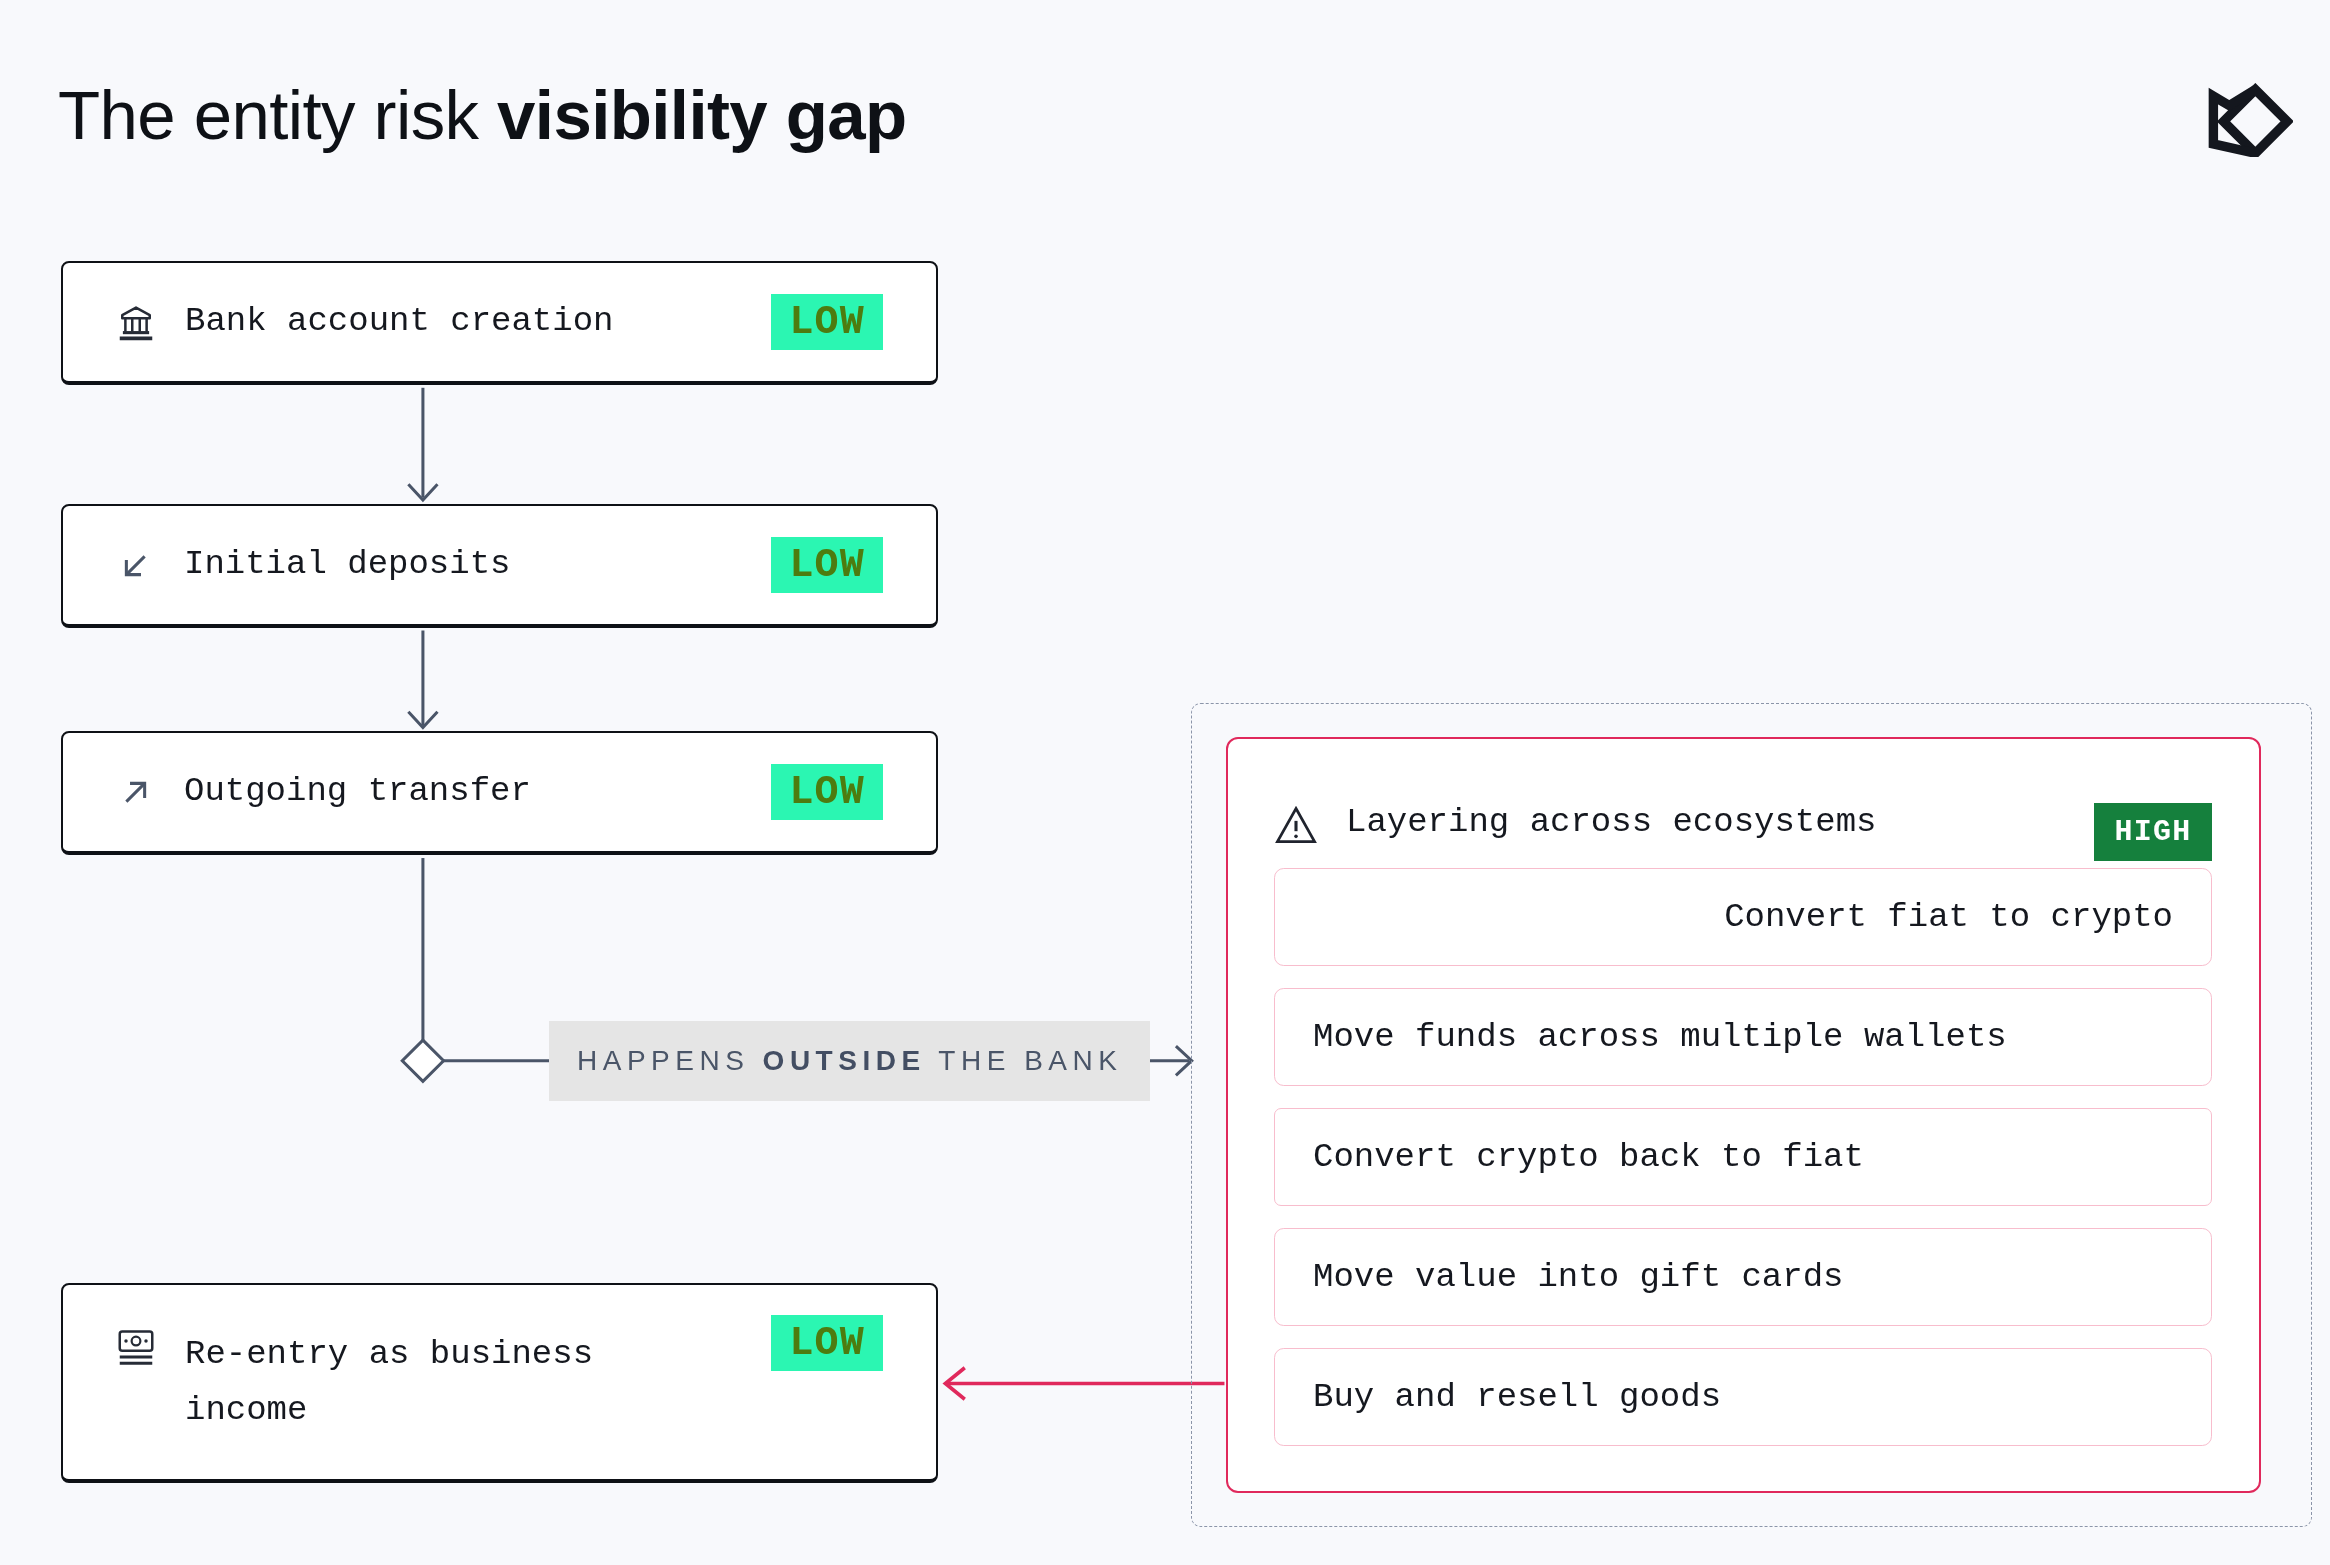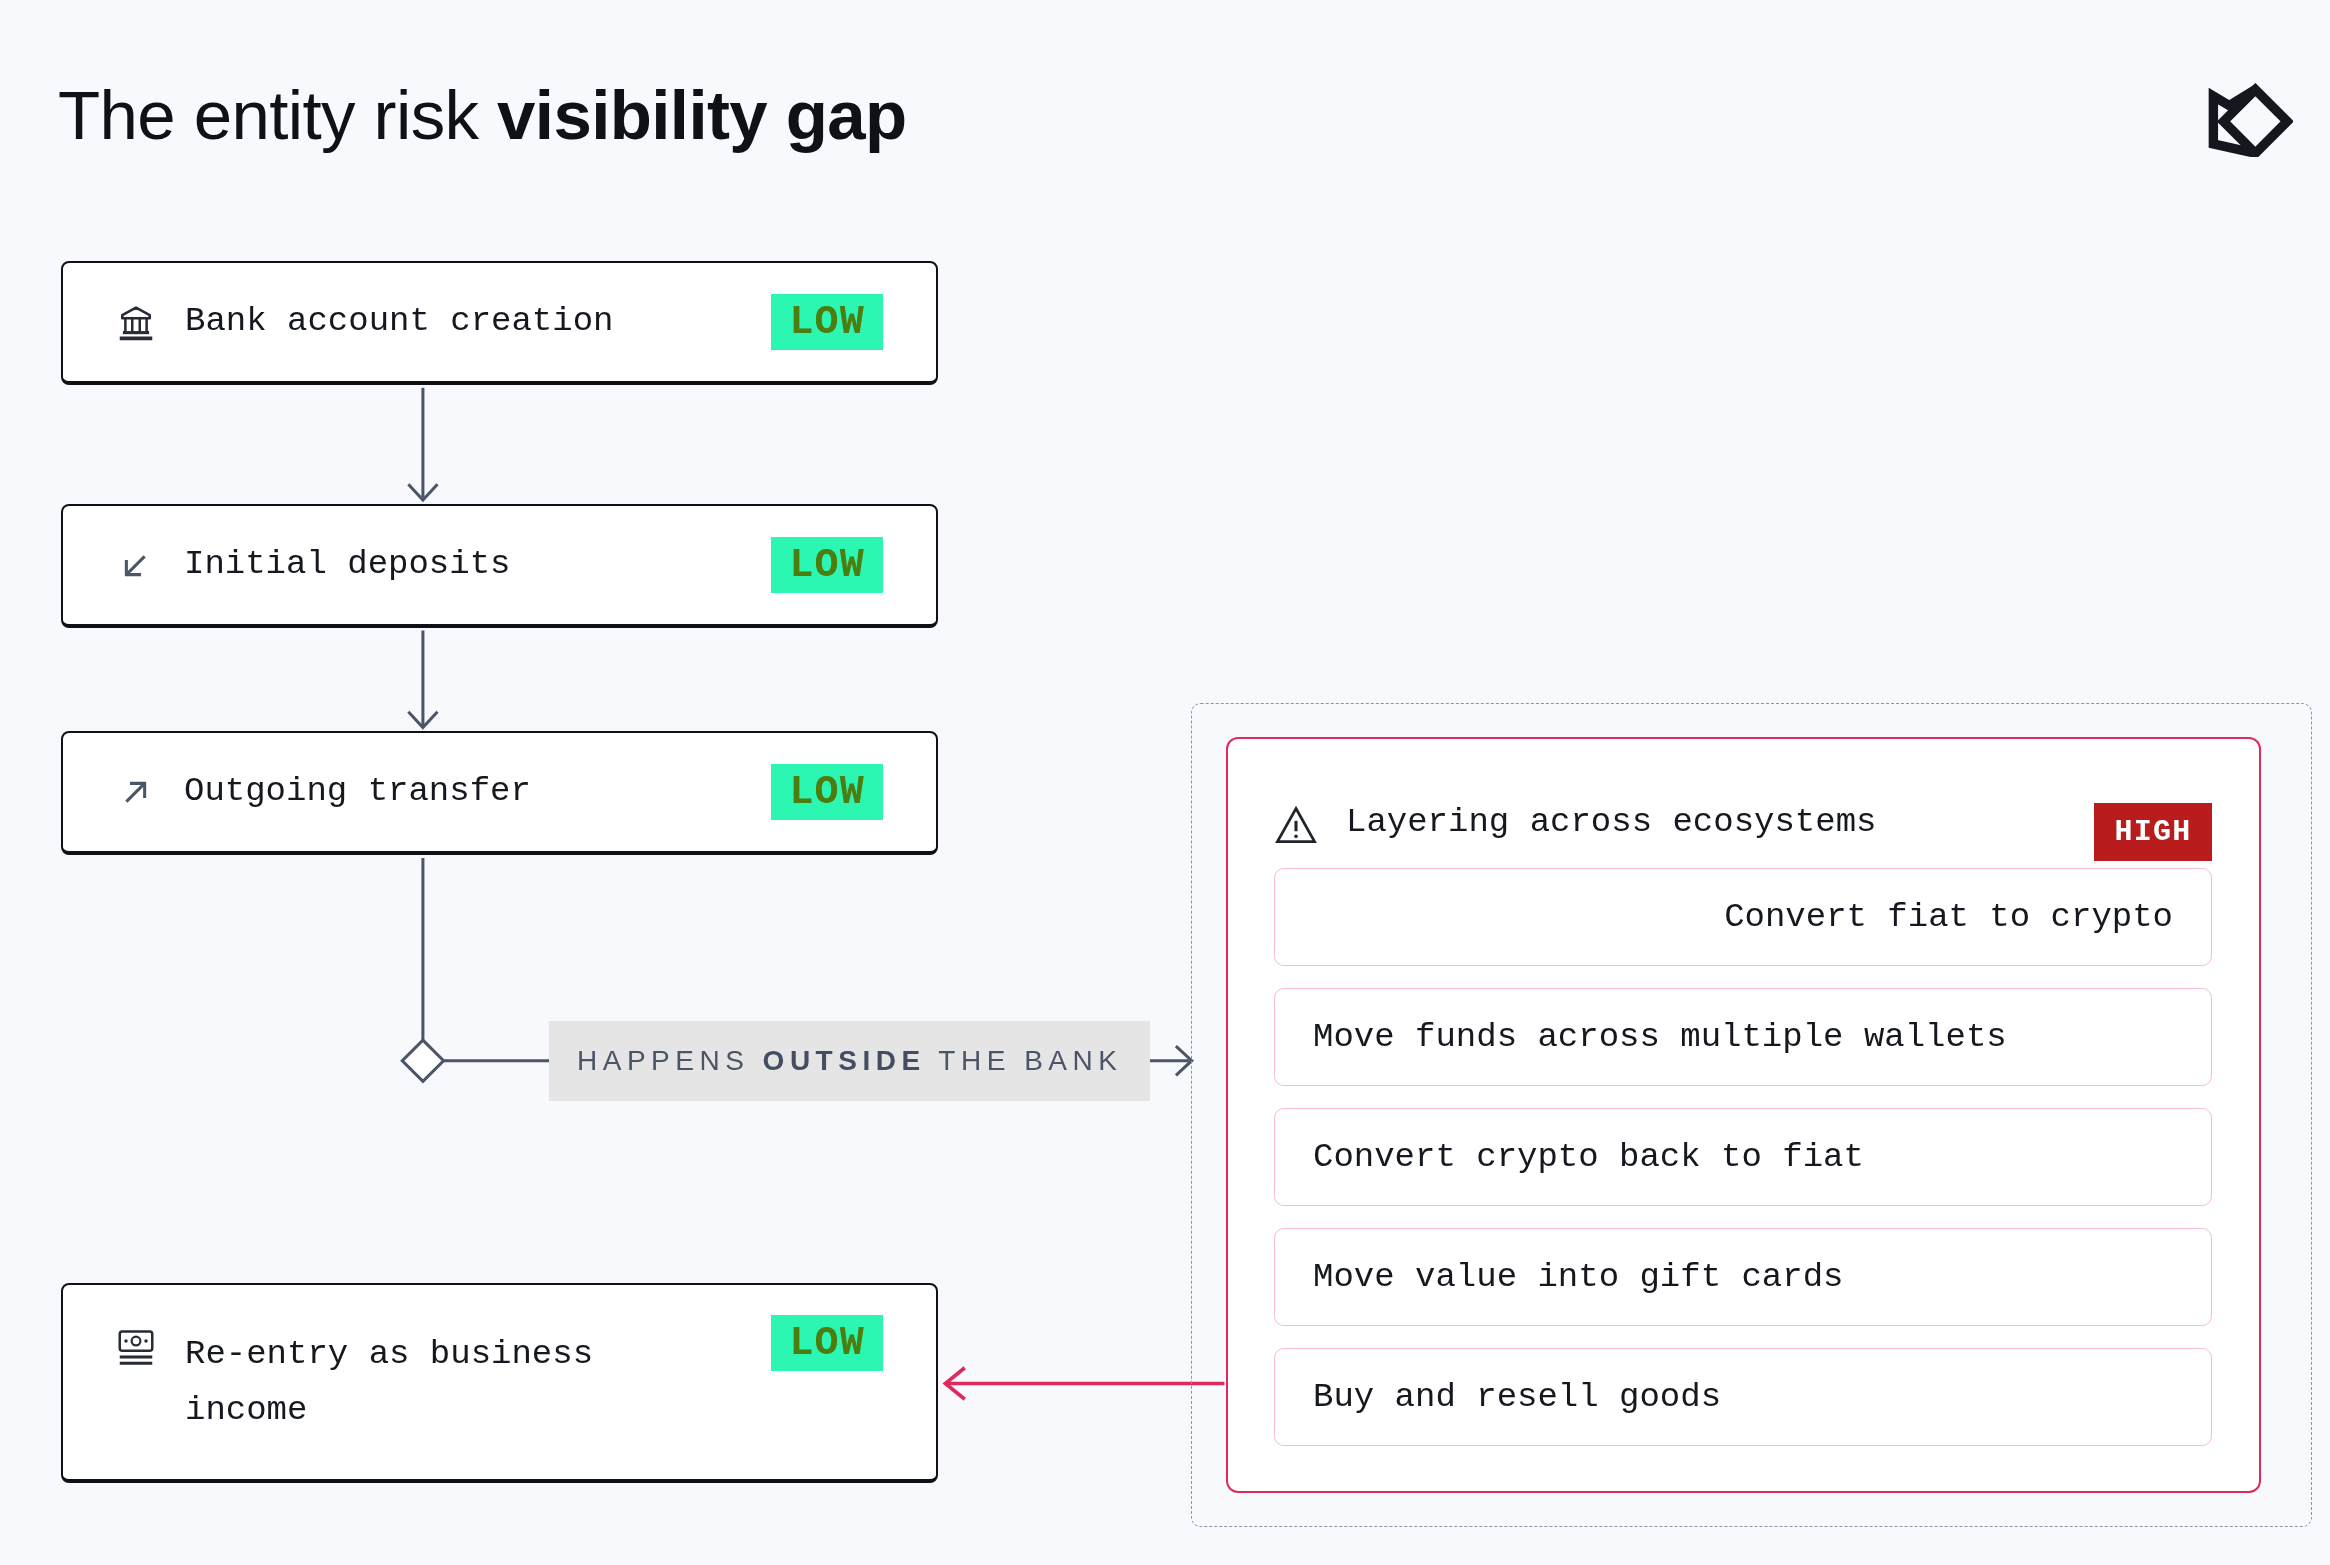--- a/index.html
+++ b/index.html
@@ -60,32 +60,32 @@
     background:#FFFFFF;border:2.4px solid #E0295C;border-radius:12px;box-sizing:border-box;
   }
   .group-header{
     position:absolute;left:1274px;top:803px;width:938px;height:58px;
     display:flex;align-items:flex-start;gap:28px;
   }
   .group-header .box-icon{flex:0 0 auto;display:flex;color:#20242E;}
   .group-header .box-label{font-size:34px;color:#15181F;}
   .risk-badge-high{
     margin-left:auto;flex:0 0 auto;display:flex;align-items:center;justify-content:center;
-    height:58px;padding:0 20.6px;background:#b91c1c;color:#FFFFFF;
+    height:58px;padding:0 20.6px;background:#15803d;color:#FFFFFF;
     font-weight:700;font-size:30px;letter-spacing:1.2px;
   }
   .group-item{
     position:absolute;left:1274px;width:938px;height:98px;box-sizing:border-box;
     background:#FFFFFF;border:1.8px solid #F8BDCD;border-radius:9.7px;
     display:flex;align-items:center;padding:0 38px;
     font-size:34px;color:#15181F;
   }
   #group-item-0{top:868px;justify-content:flex-end;}
   #group-item-1{top:988px;}
-  #group-item-2{top:1108px;}
+  #group-item-2{top:1108px;border-radius:7px;}
   #group-item-3{top:1228px;}
   #group-item-4{top:1348px;}
 </style>
 </head>
 <body>
 
 <div id="canvas">
 
   <svg class="connectors" width="2330" height="1565" viewBox="0 0 3840 2579" fill="none">
 

